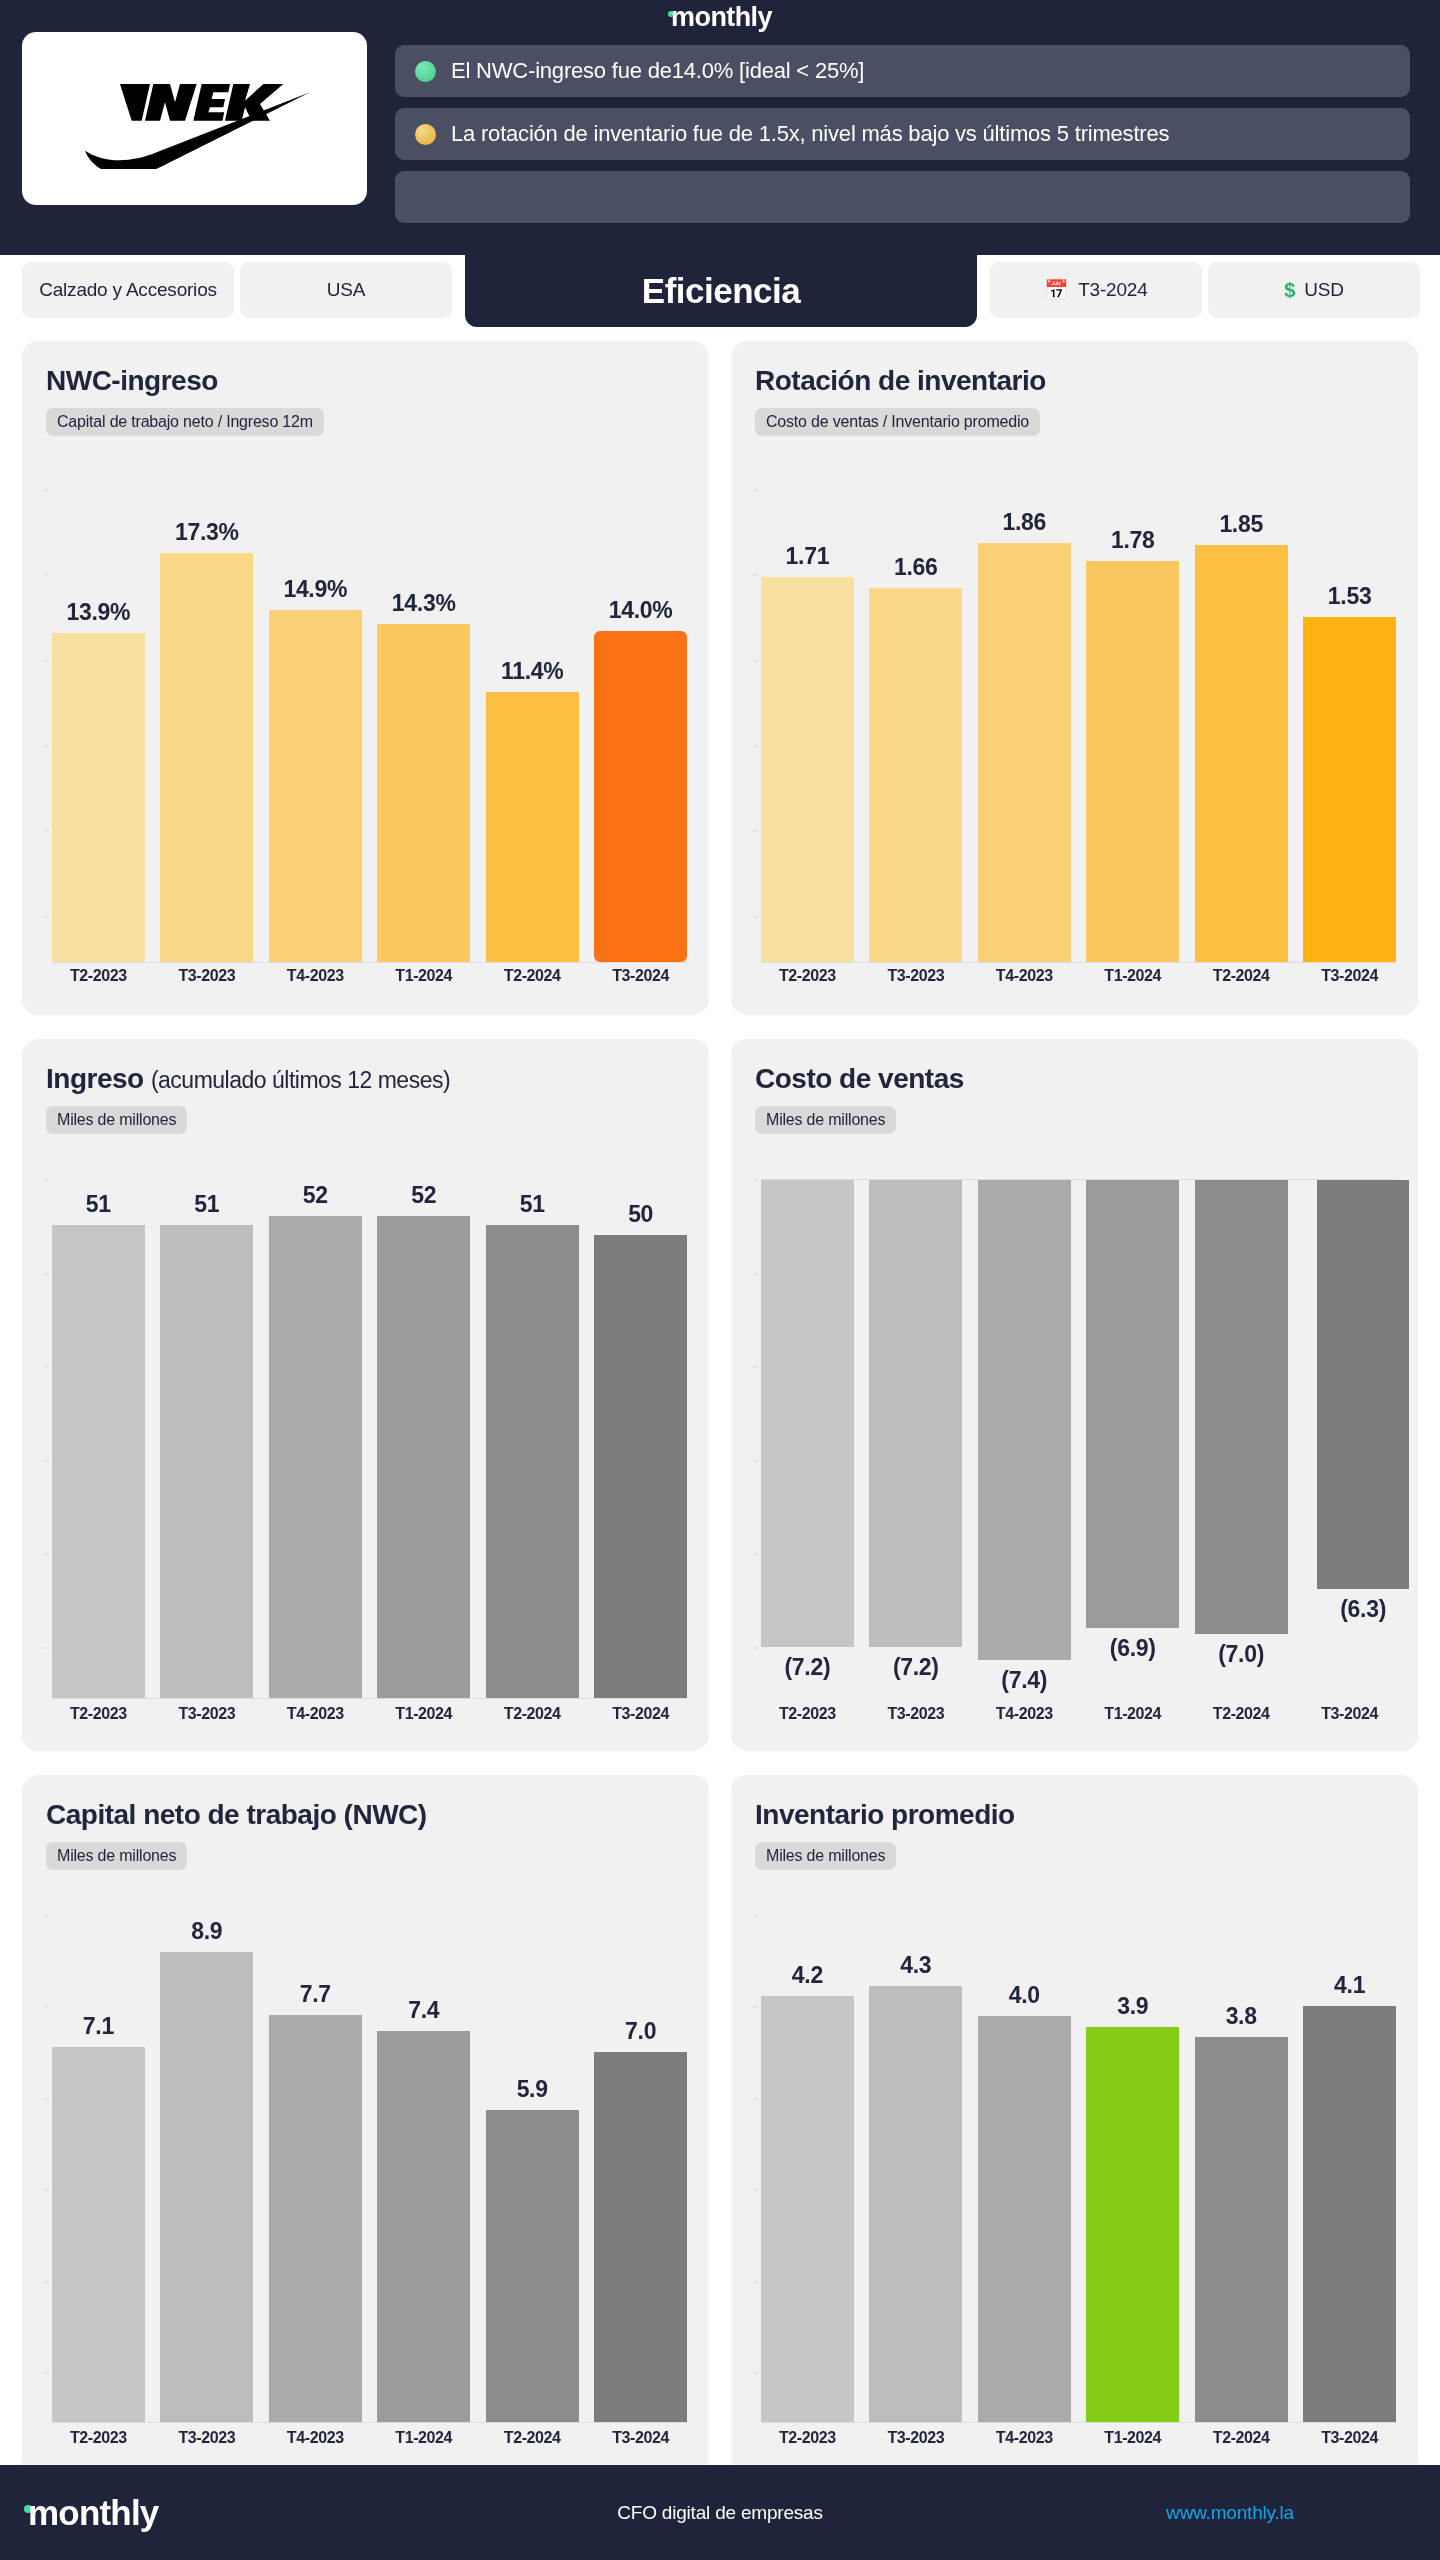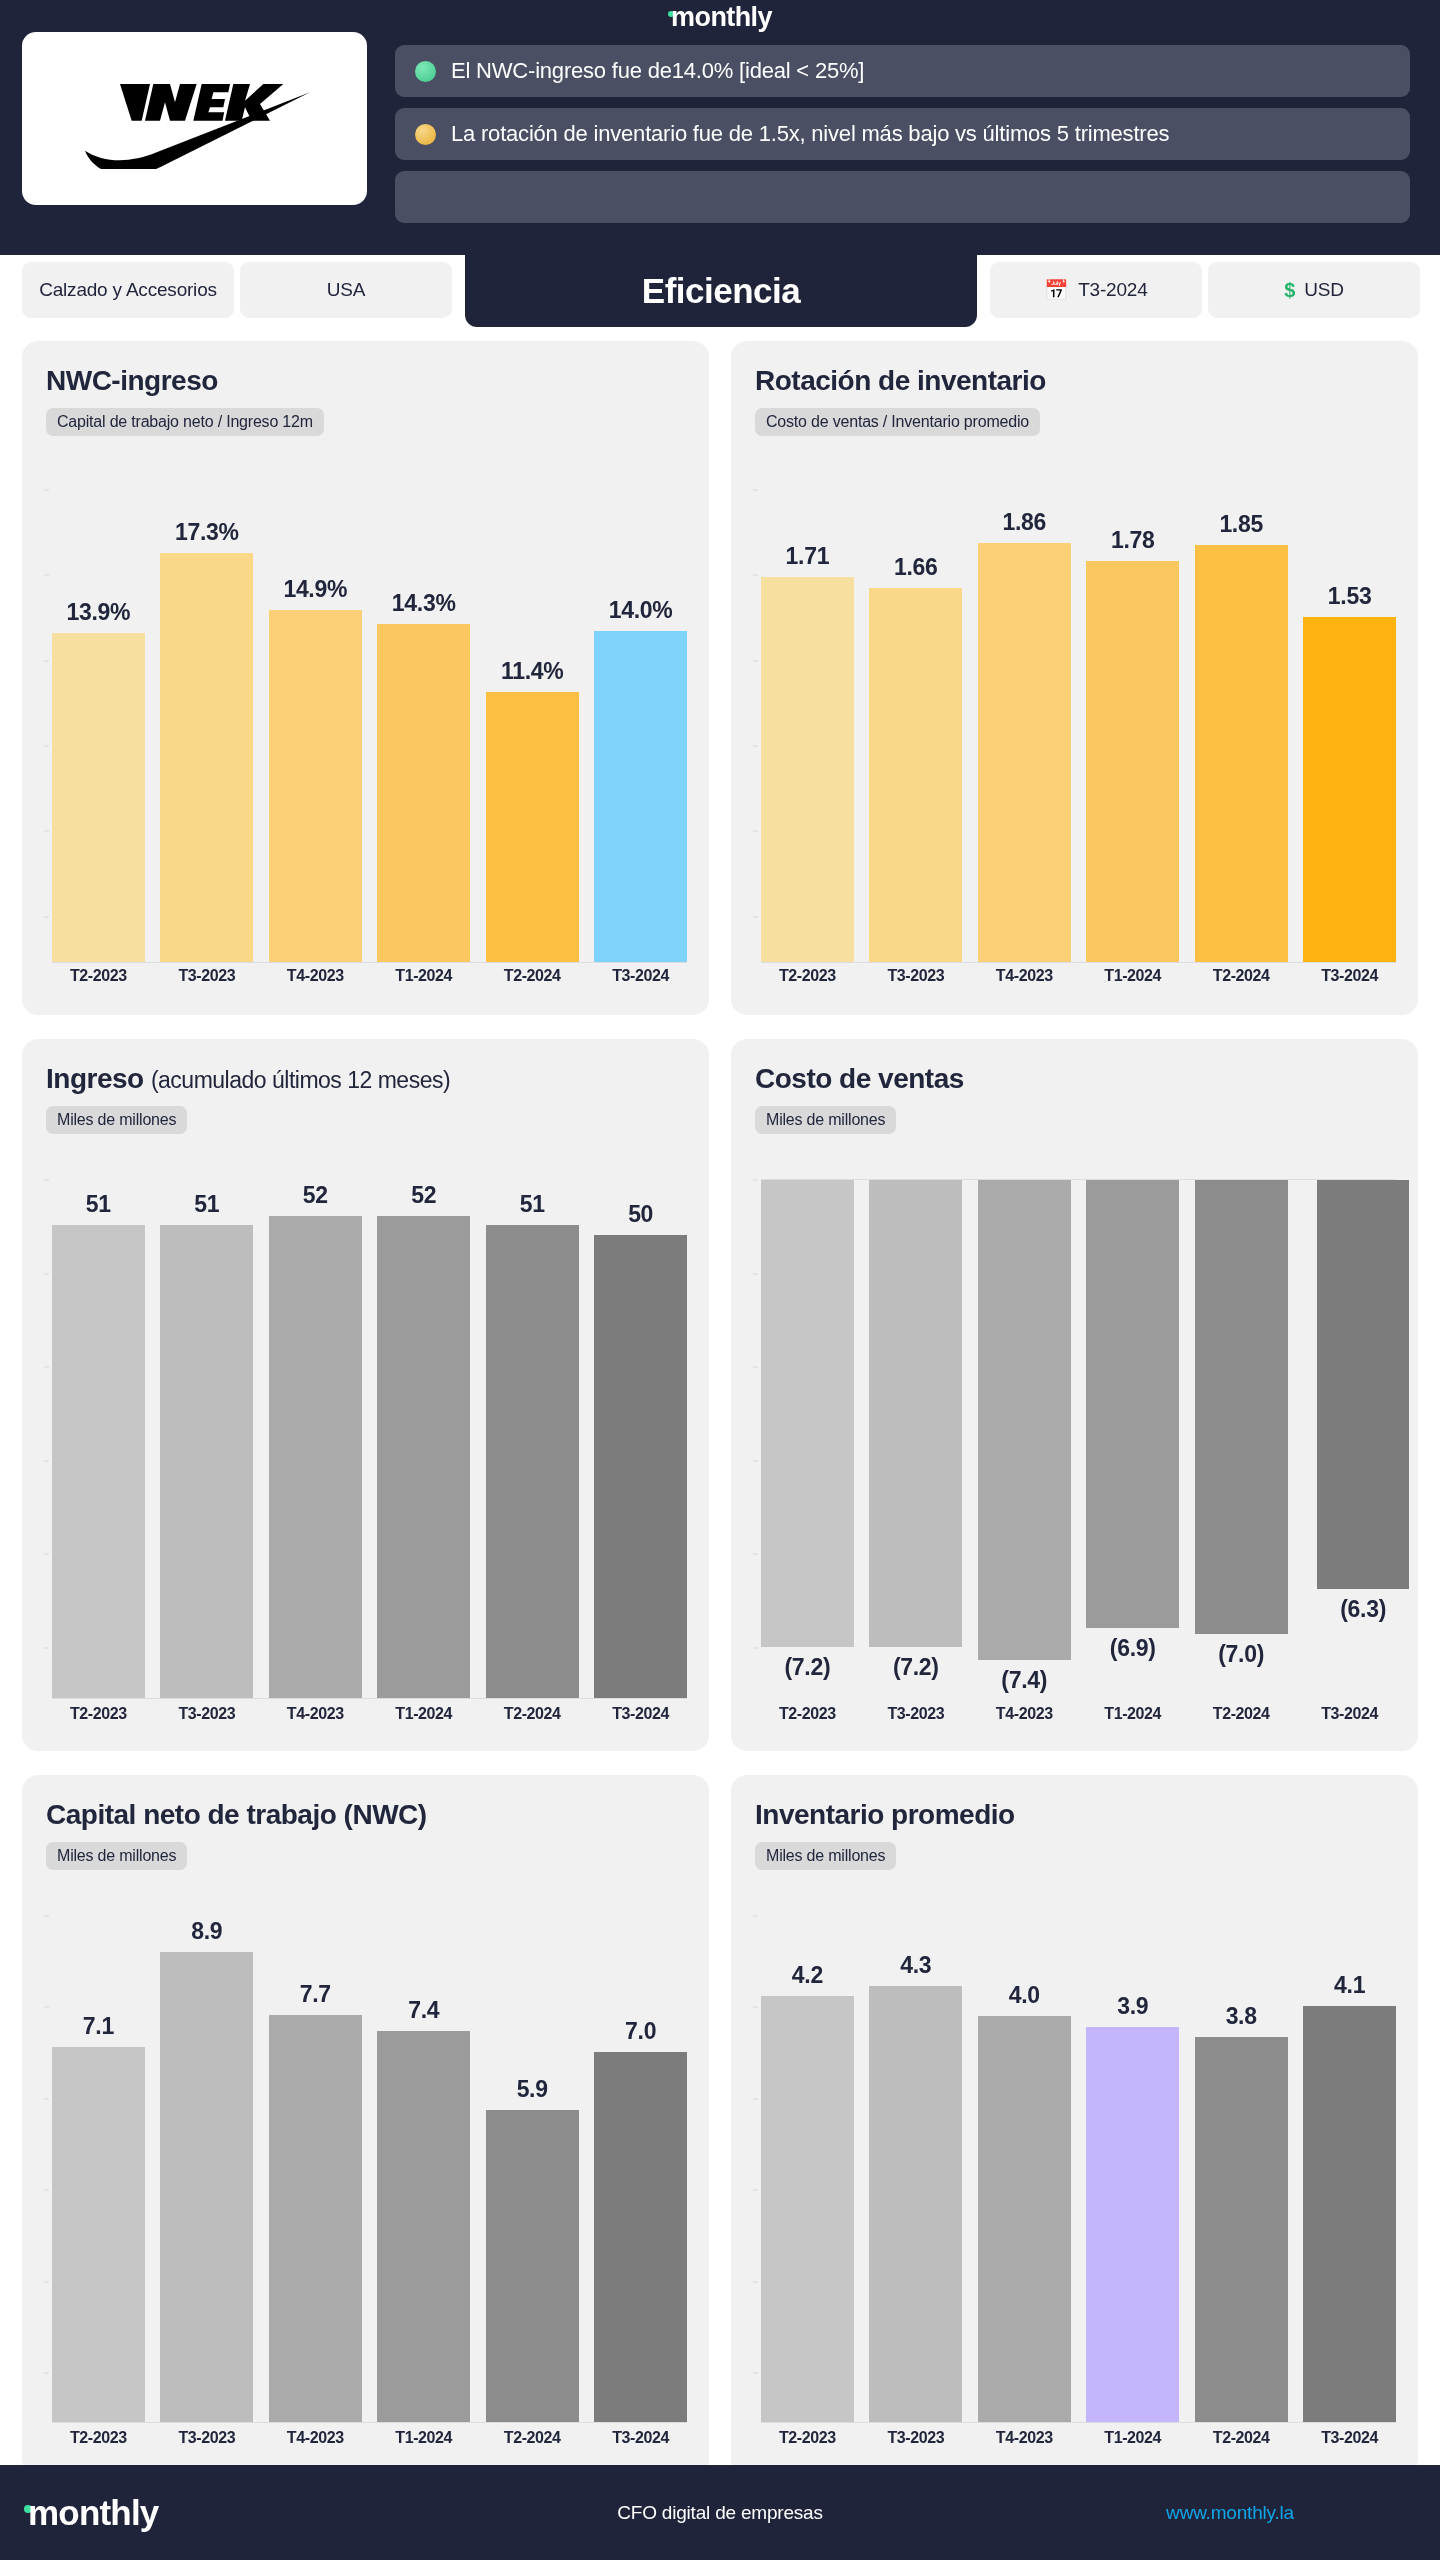--- a/index.html
+++ b/index.html
@@ -324,21 +324,21 @@
             <div class="bar" style="background: rgb(251, 200, 95); height: 71.5%;">
               <div class="vlabel above">14.3%</div>
             </div>
           </div>
           <div class="col">
             <div class="bar" style="background: rgb(253, 192, 67); height: 57%;">
               <div class="vlabel above">11.4%</div>
             </div>
           </div>
           <div class="col">
-            <div class="bar" style="background: #7dd3fc; height: 70%;">
+            <div class="bar" style="background: #f97316; height: 70%; border-radius: 6px;">
               <div class="vlabel above">14.0%</div>
             </div>
           </div>
         </div>
       </div>
     <div class="ticks">
         <div class="tick">T2-2023</div>
         <div class="tick">T3-2023</div>
         <div class="tick">T4-2023</div>
         <div class="tick">T1-2024</div>
@@ -600,21 +600,21 @@
             <div class="bar" style="background: rgb(189, 189, 189); height: 86%;">
               <div class="vlabel above">4.3</div>
             </div>
           </div>
           <div class="col">
             <div class="bar" style="background: rgb(170, 170, 170); height: 80%;">
               <div class="vlabel above">4.0</div>
             </div>
           </div>
           <div class="col">
-            <div class="bar" style="background: #c4b5fd; height: 78%;">
+            <div class="bar" style="background: #84cc16; height: 78%;">
               <div class="vlabel above">3.9</div>
             </div>
           </div>
           <div class="col">
             <div class="bar" style="background: rgb(140, 140, 140); height: 76%;">
               <div class="vlabel above">3.8</div>
             </div>
           </div>
           <div class="col">
             <div class="bar" style="background: rgb(124, 124, 124); height: 82%;">

